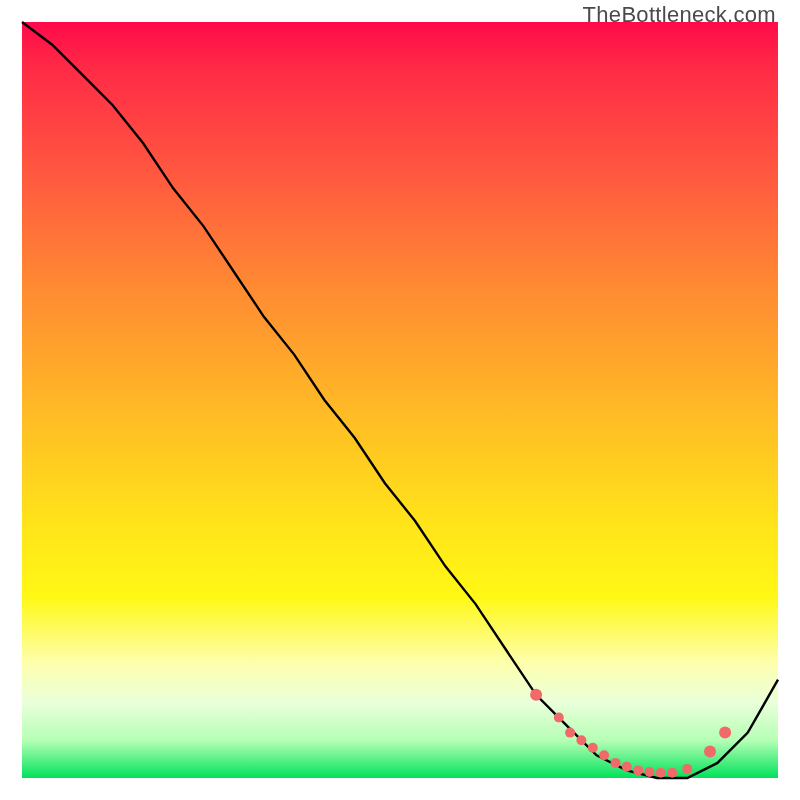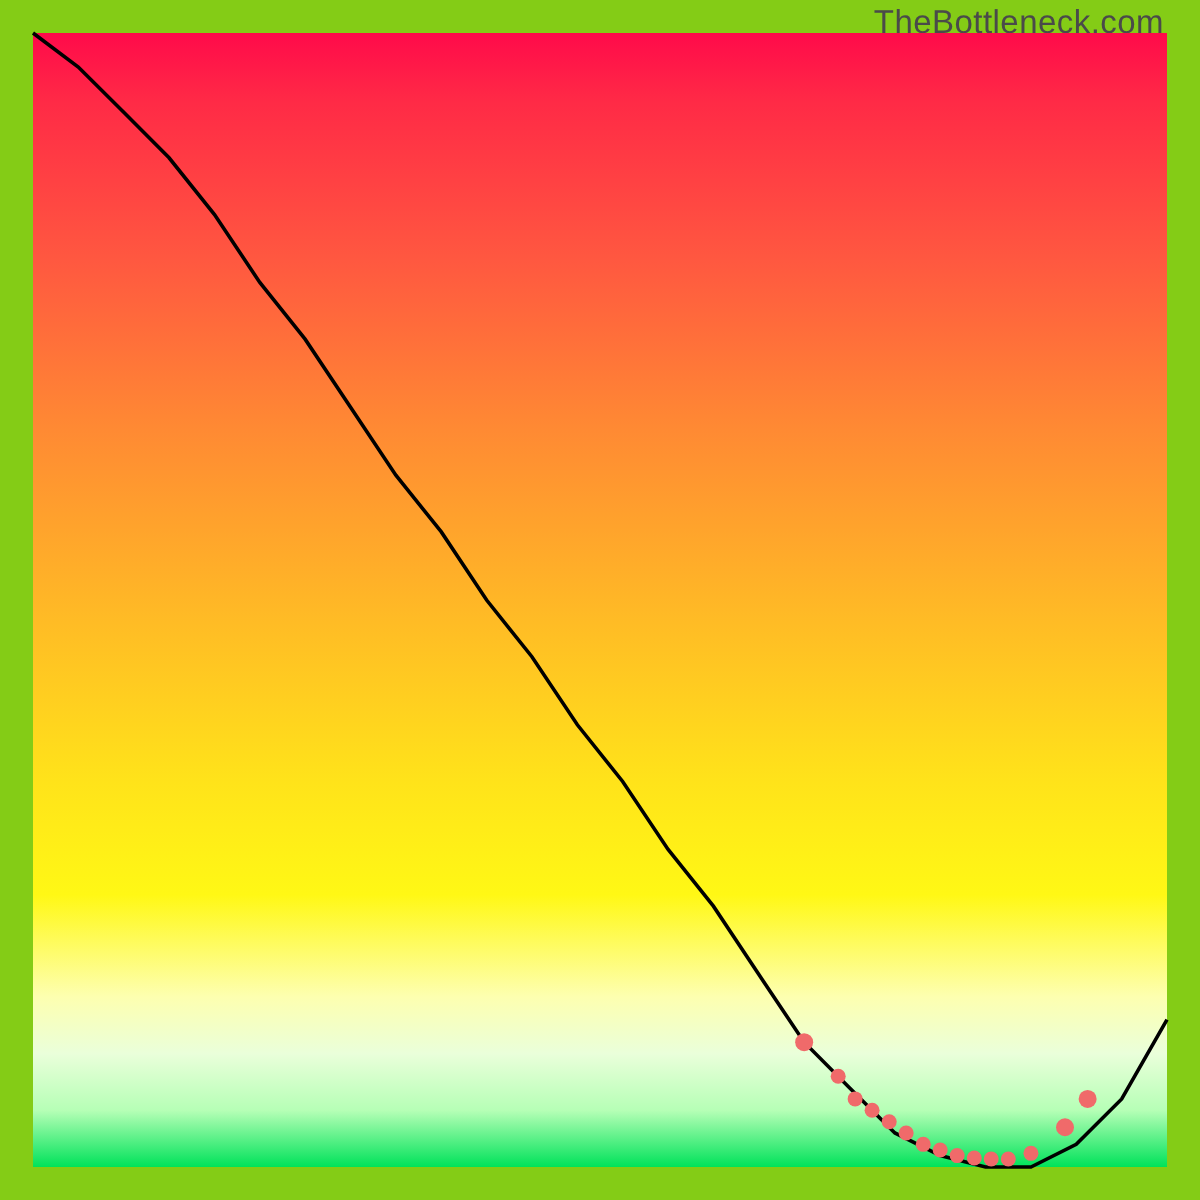--- a/index.html
+++ b/index.html
@@ -8,21 +8,21 @@
     width: 800px;
     height: 800px;
     background: #000;
     font-family: Arial, Helvetica, sans-serif;
     overflow: hidden;
   }
   .stage {
     position: relative;
     width: 800px;
     height: 800px;
-    background: #84cc16;
+    background: #ffffff;
   }
   .plot-area {
     position: absolute;
     left: 22px;
     top: 22px;
     width: 756px;
     height: 756px;
     
     background: linear-gradient(to bottom,
       #ff0a4a 0%,

